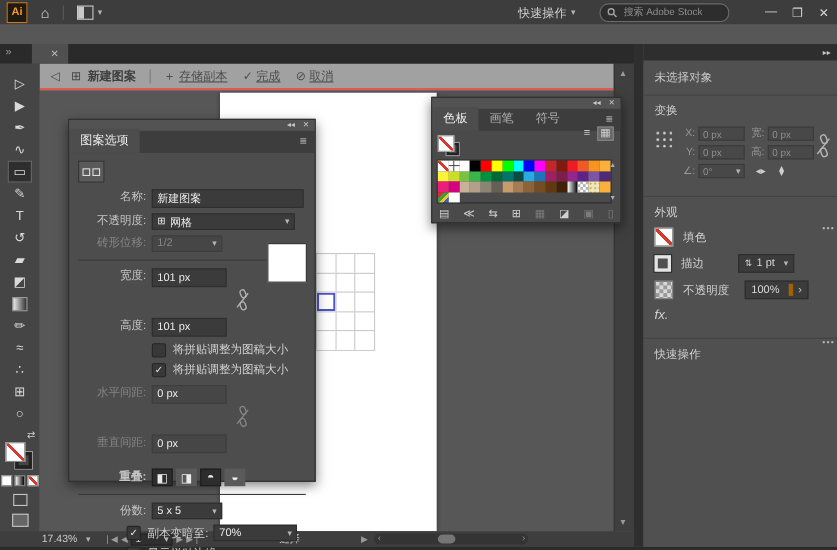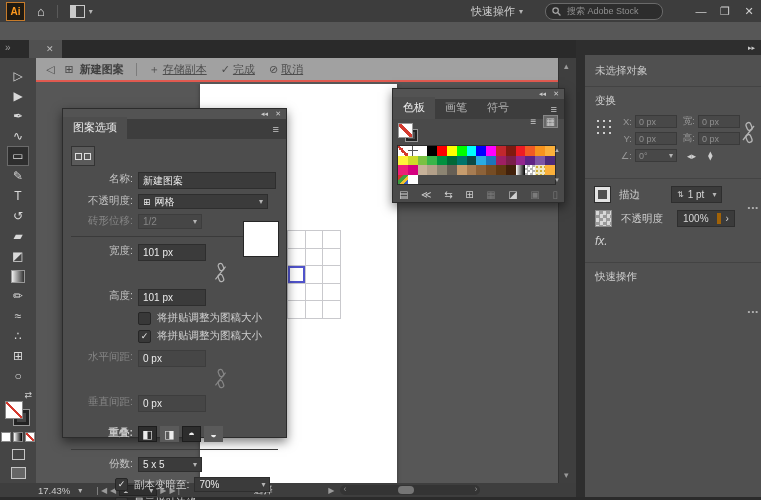--- a/index.html
+++ b/index.html
@@ -361,20 +361,25 @@
         <svg width="13" height="24" viewBox="0 0 13 24" style="margin:6px 0 0 2px;flex:0 0 auto;">
           <g fill="none" stroke="#b5b5b5" stroke-width="1.3">
             <rect x="4.5" y="1.5" width="5" height="8" rx="2.5" transform="rotate(-22 7 5.5)"></rect>
             <rect x="4.5" y="13.5" width="5" height="8" rx="2.5" transform="rotate(-22 7 17.5)"></rect>
             <line x1="1" y1="19" x2="12" y2="5"></line>
           </g>
         </svg>
       </div>
       <div class="pd-more" style="top:148px;">•••</div>
       <hr class="pd-sep" style="margin-top:12px;">
+      <div class="pd-sec">外观</div>
+      <div class="ap-row">
+        <span class="ap-chip chip-none"></span>
+        <span class="ap-lab">填色</span>
+      </div>
       <div class="ap-row">
         <span class="ap-chip chip-stroke"></span>
         <span class="ap-lab">描边</span>
         <span class="stroke-box">
           <span style="font-size:8px;color:#cfcfcf;">⇅</span>
           <span>1 pt</span>
           <span class="chev">▾</span>
         </span>
       </div>
       <div class="ap-row">

